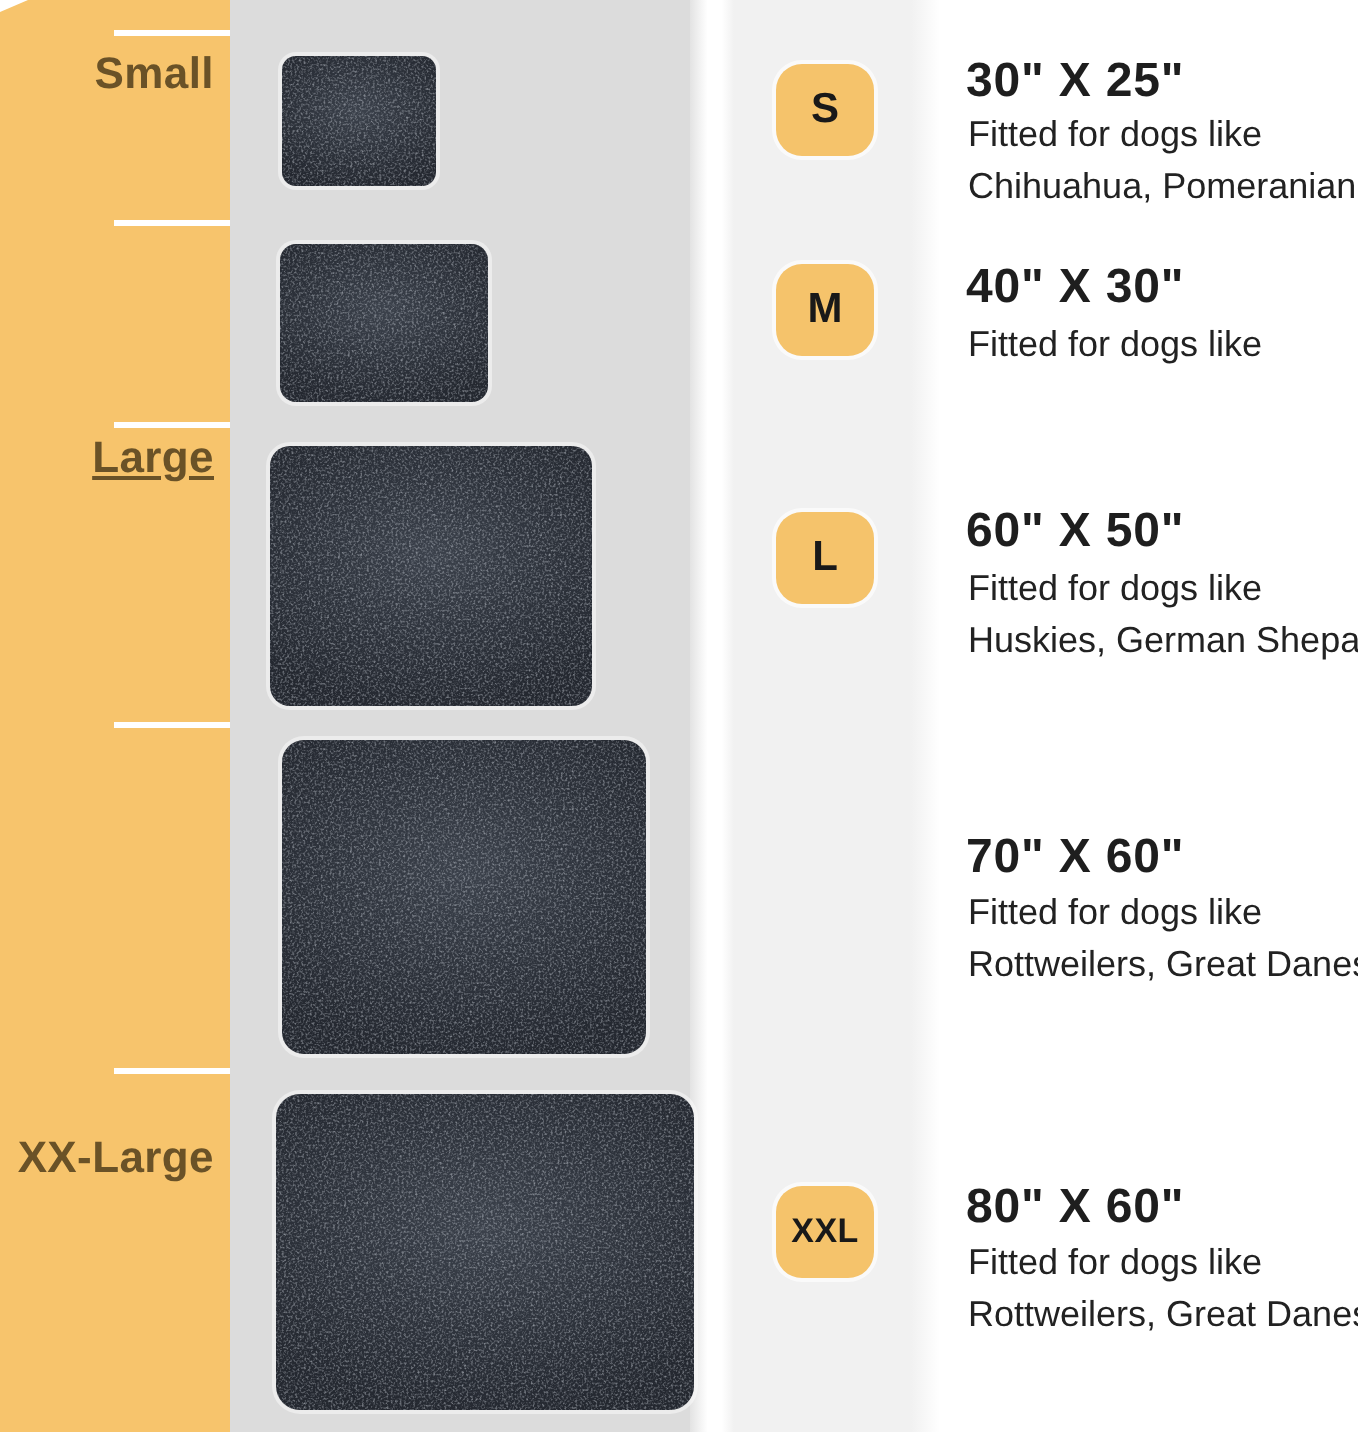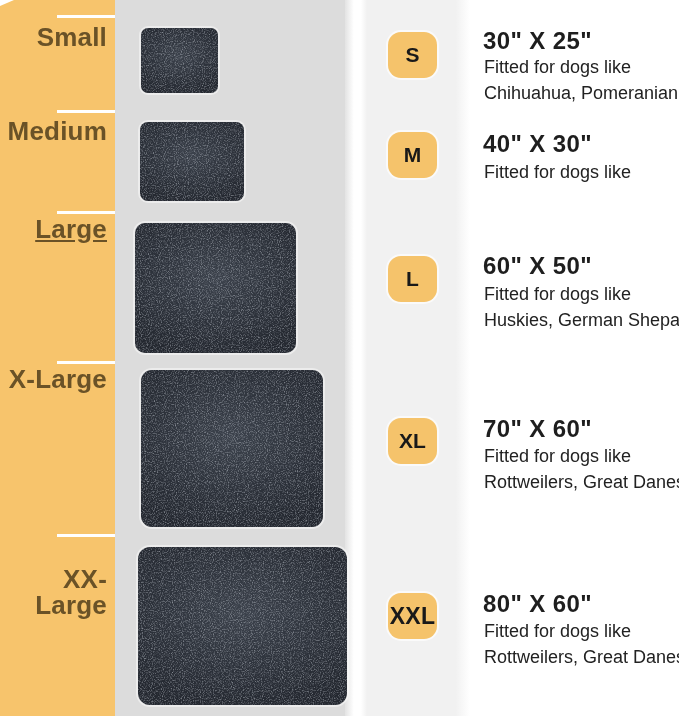--- a/index.html
+++ b/index.html
@@ -22,21 +22,21 @@
   .corner-notch { position: absolute; left: 0; top: 0; width: 0; height: 0;
                   border-top: 6px solid #FFFFFF; border-right: 14px solid transparent; }
 
   
   .tick { position: absolute; left: 57px; width: 58px; height: 3px; background: #FFFFFF; }
   .tick.t0 { top: 15px; }  .tick.t1 { top: 110px; } .tick.t2 { top: 211px; }
   .tick.t3 { top: 361px; } .tick.t4 { top: 534px; }
 
   
   .size-label { position: absolute; left: 0; width: 107px; text-align: right;
-                font-weight: bold; font-size: 26px; line-height: 26px;
+                font-weight: bold; font-size: 22px; line-height: 26px;
                 color: #6A5227; letter-spacing: 0.2px; }
   .size-label.l0 { top: 24px; }  .size-label.l1 { top: 118px; } .size-label.l2 { top: 216px; text-decoration: underline; }
   .size-label.l3 { top: 366px; } .size-label.l4 { top: 566px; }
 
   
   .blanket { position: absolute; overflow: hidden;
              background: radial-gradient(ellipse 70% 60% at 50% 42%, #3C424C 0%, #2E333C 55%, #242830 100%);
              box-shadow: 0 0 0 2px rgba(255,255,255,0.45); }
   .blanket svg { position: absolute; left: 0; top: 0; width: 100%; height: 100%; display: block; }
   .blanket.b0 { left: 141px; top: 28px;  width: 77px;  height: 65px;  border-radius: 7px; }
@@ -45,21 +45,21 @@
   .blanket.b3 { left: 141px; top: 370px; width: 182px; height: 157px; border-radius: 11px; }
   .blanket.b4 { left: 138px; top: 547px; width: 209px; height: 158px; border-radius: 12px; }
 
   
   .badge { position: absolute; left: 388px; width: 49px; height: 46px;
            background: #F5C36B; border-radius: 13px;
            display: flex; align-items: center; justify-content: center;
            font-weight: bold; font-size: 21px; color: #191919;
            box-shadow: 0 0 0 2px rgba(255,255,255,0.65); }
   .badge.g0 { top: 32px; }  .badge.g1 { top: 132px; } .badge.g2 { top: 256px; }
-  .badge.g3 { top: 418px; } .badge.g4 { top: 593px; font-size: 23px; letter-spacing: 0.2px; }
+  .badge.g3 { top: 418px; } .badge.g4 { top: 593px; font-size: 17px; letter-spacing: 0.2px; }
 
   
   .dims { position: absolute; left: 483px; font-weight: bold; font-size: 24px;
           line-height: 28px; color: #1E1E1E; letter-spacing: 0.4px; white-space: nowrap; }
   .dims.d0 { top: 27px; }  .dims.d1 { top: 130px; } .dims.d2 { top: 252px; }
   .dims.d3 { top: 415px; } .dims.d4 { top: 590px; }
 
   .desc { position: absolute; left: 484px; font-size: 18px; line-height: 26px;
           color: #222222; white-space: nowrap; }
   .desc.e0 { top: 54px; }  .desc.e1 { top: 159px; } .desc.e2 { top: 281px; }
@@ -85,23 +85,21 @@
   <div class="band-badges"></div>
   <div class="corner-notch"></div>
 
   <div class="tick t0"></div>
   <div class="tick t1"></div>
   <div class="tick t2"></div>
   <div class="tick t3"></div>
   <div class="tick t4"></div>
 
   <div class="size-label l0">Small</div>
-  <div class="size-label l1">Medium</div>
   <div class="size-label l2">Large</div>
-  <div class="size-label l3">X-Large</div>
   <div class="size-label l4">XX-Large</div>
 
   <div class="blanket b0">
     <svg preserveAspectRatio="none">
         <rect width="100%" height="100%" filter="url(#grain)"></rect>
       </svg>
   </div>
   <div class="blanket b1">
     <svg preserveAspectRatio="none">
         <rect width="100%" height="100%" filter="url(#grain)"></rect>
@@ -119,21 +117,20 @@
   </div>
   <div class="blanket b4">
     <svg preserveAspectRatio="none">
         <rect width="100%" height="100%" filter="url(#grain)"></rect>
       </svg>
   </div>
 
   <div class="badge g0">S</div>
   <div class="badge g1">M</div>
   <div class="badge g2">L</div>
-  <div class="badge g3">XL</div>
   <div class="badge g4">XXL</div>
 
   <div class="dims d0">30" X 25"</div>
   <div class="dims d1">40" X 30"</div>
   <div class="dims d2">60" X 50"</div>
   <div class="dims d3">70" X 60"</div>
   <div class="dims d4">80" X 60"</div>
 
   <div class="desc e0">
     <div>Fitted for dogs like</div>

